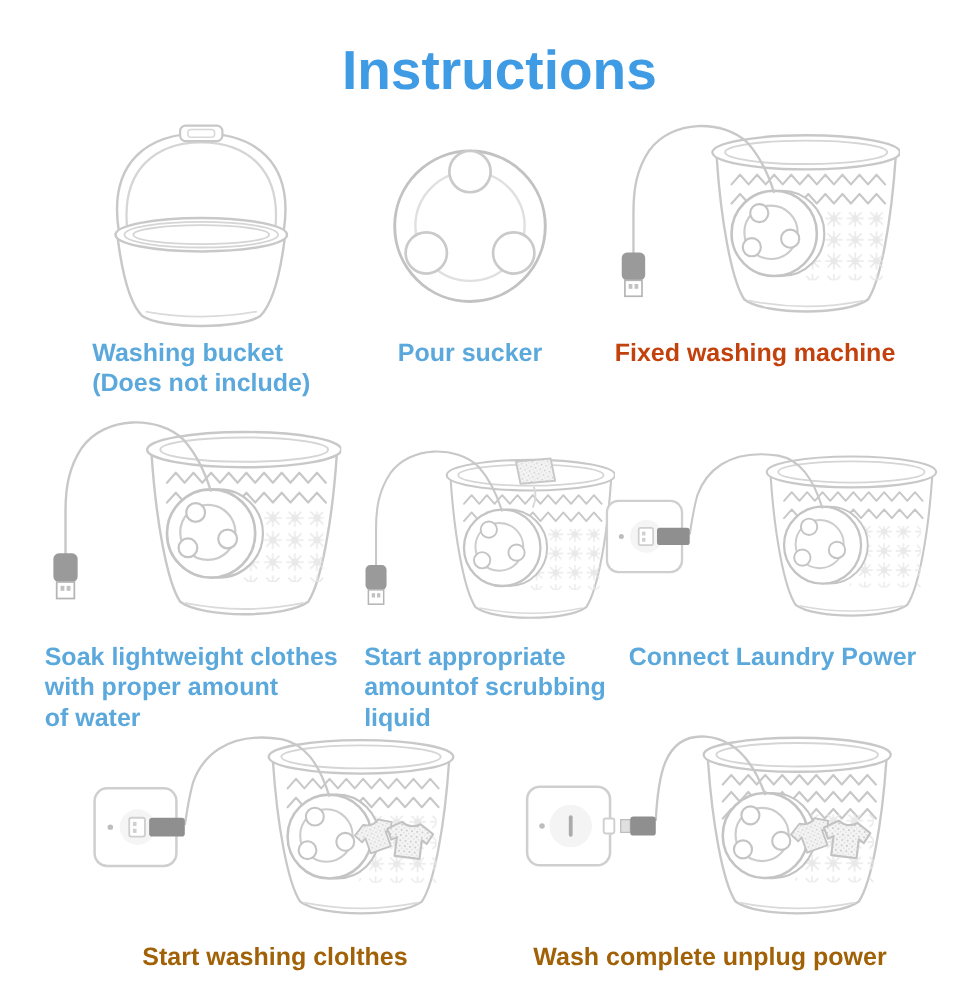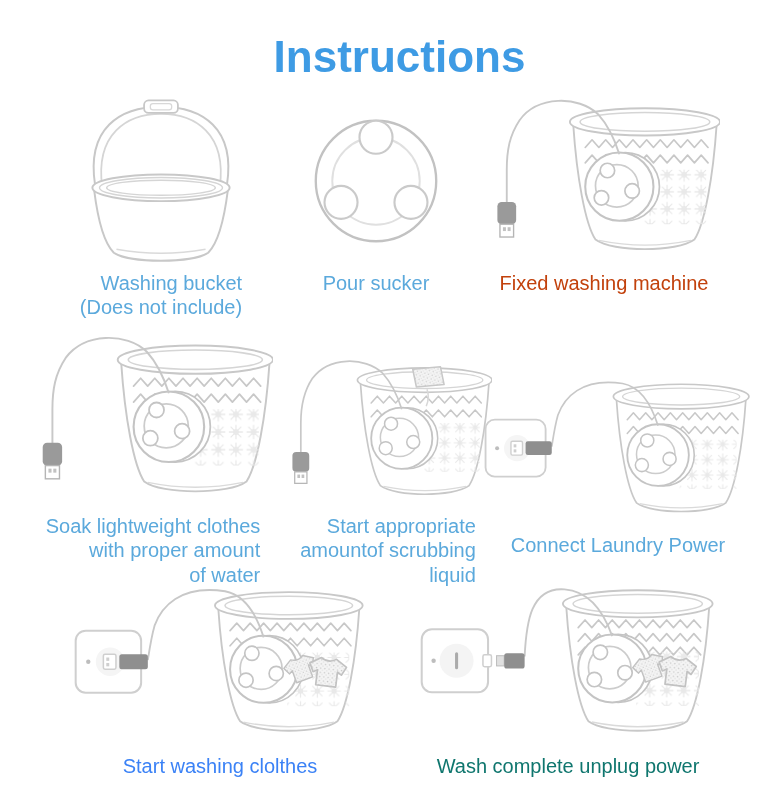--- a/index.html
+++ b/index.html
@@ -3,22 +3,22 @@
 <meta charset="utf-8">
 <style>
   html,body{margin:0;padding:0;background:#ffffff;}
   body{width:767px;height:806px;overflow:hidden;font-family:"Liberation Sans",sans-serif;}
   .page{position:relative;width:767px;height:806px;background:#ffffff;}
   .title{position:absolute;top:16px;left:0;width:100%;margin:16px;text-align:center;
          font-size:44px;font-weight:bold;color:#3E9BE4;}
   .cell{position:absolute;display:flex;flex-direction:column;align-items:center;}
   .fig{margin:0;width:100%;display:flex;align-items:flex-end;justify-content:center;}
   .fig.center{align-items:center;}
-  .caption{white-space:pre-line;text-align:right;font-size:20px;line-height:1.22;
-           margin-top:4px;color:#5BA9DC;}
+  .caption{white-space:pre-line;text-align:left;font-size:20px;line-height:1.22;
+           margin-top:4px;color:#5BA9DC;font-weight:bold;}
 </style>
 </head>
 <body>
 
 <div class="page">
   <h1 class="title" style="color: rgb(62, 155, 228);">Instructions</h1>
 
   <div class="cell" style="left:38px;top:95px;width:246px">
     <figure class="fig" style="height:172px">
         <svg viewBox="0 0 220 192" width="196">
@@ -198,21 +198,21 @@
               <path d="M0,6 L34,-7 L45,14 L11,27 Z" fill="url(#spk-4)" stroke="#C8C8C8" stroke-width="2" stroke-linejoin="round"></path>
             </g>
           </g>
         </svg>
       </figure>
     <div class="caption" style="color: rgb(91, 169, 220);">Start appropriate
 amountof scrubbing
 liquid</div>
   </div>
 
-  <div class="cell" style="left:482px;top:357px;width:272px">
+  <div class="cell" style="left:482px;top:338px;width:272px">
     <figure class="fig" style="height:172px">
         <svg viewBox="0 0 348 200" width="268">
           <defs>
     <pattern id="lace-5" width="20" height="20" patternUnits="userSpaceOnUse">
       <path d="M10,2 V18 M2,10 H18 M4,4 L16,16 M16,4 L4,16" stroke="#E6E6E6" stroke-width="1.4" fill="none"></path>
       <circle cx="10" cy="10" r="2.6" fill="none" stroke="#E6E6E6" stroke-width="1.2"></circle>
     </pattern>
     <pattern id="spk-5" width="5" height="5" patternUnits="userSpaceOnUse">
       <rect width="5" height="5" fill="#f4f4f4"></rect>
       <circle cx="1.6" cy="1.6" r="0.9" fill="#c9c9c9"></circle>
@@ -291,21 +291,21 @@
     <rect x="0" y="0" width="78" height="74" rx="12" fill="#ffffff" stroke="#cfcfcf" stroke-width="2.4"></rect>
     <circle cx="15" cy="37" r="2.6" fill="#bdbdbd"></circle>
     <circle cx="41" cy="37" r="17" fill="#f5f5f5"></circle>
     <rect x="33" y="28" width="15" height="18" rx="2" fill="#ffffff" stroke="#cfcfcf" stroke-width="1.8"></rect>
     <rect x="36.5" y="32" width="3.5" height="4" fill="#cfcfcf"></rect>
     <rect x="36.5" y="38.5" width="3.5" height="4" fill="#cfcfcf"></rect>
     <rect x="52" y="28" width="34" height="18" rx="3" fill="#8F8F8F"></rect>
   </g>
         </svg>
       </figure>
-    <div class="caption" style="color: #3b82f6;">Start washing clolthes</div>
+    <div class="caption" style="color: #a16207;">Start washing clolthes</div>
   </div>
 
   <div class="cell" style="left:390px;top:580px;width:356px">
     <figure class="fig" style="height:170px">
         <svg viewBox="0 0 348 200" width="296">
           <defs>
     <pattern id="lace-7" width="20" height="20" patternUnits="userSpaceOnUse">
       <path d="M10,2 V18 M2,10 H18 M4,4 L16,16 M16,4 L4,16" stroke="#E6E6E6" stroke-width="1.4" fill="none"></path>
       <circle cx="10" cy="10" r="2.6" fill="none" stroke="#E6E6E6" stroke-width="1.2"></circle>
     </pattern>
@@ -344,15 +344,15 @@
     <rect x="0" y="0" width="78" height="74" rx="12" fill="#ffffff" stroke="#cfcfcf" stroke-width="2.4"></rect>
     <circle cx="14" cy="37" r="2.6" fill="#bdbdbd"></circle>
     <circle cx="41" cy="37" r="20" fill="#f4f4f4"></circle>
     <rect x="39.2" y="27" width="3.6" height="20" rx="1.8" fill="#ababab"></rect>
     <rect x="72" y="30" width="10" height="14" rx="2" fill="#ffffff" stroke="#cfcfcf" stroke-width="1.8"></rect>
     <rect x="88" y="31" width="9" height="12" fill="#e0e0e0" stroke="#bdbdbd" stroke-width="1.2"></rect>
     <rect x="97" y="28" width="24" height="18" rx="3" fill="#8F8F8F"></rect>
   </g>
         </svg>
       </figure>
-    <div class="caption" style="color: #0f766e;">Wash complete unplug power</div>
+    <div class="caption" style="color: #a16207;">Wash complete unplug power</div>
   </div>
 </div>
 
 </body></html>

